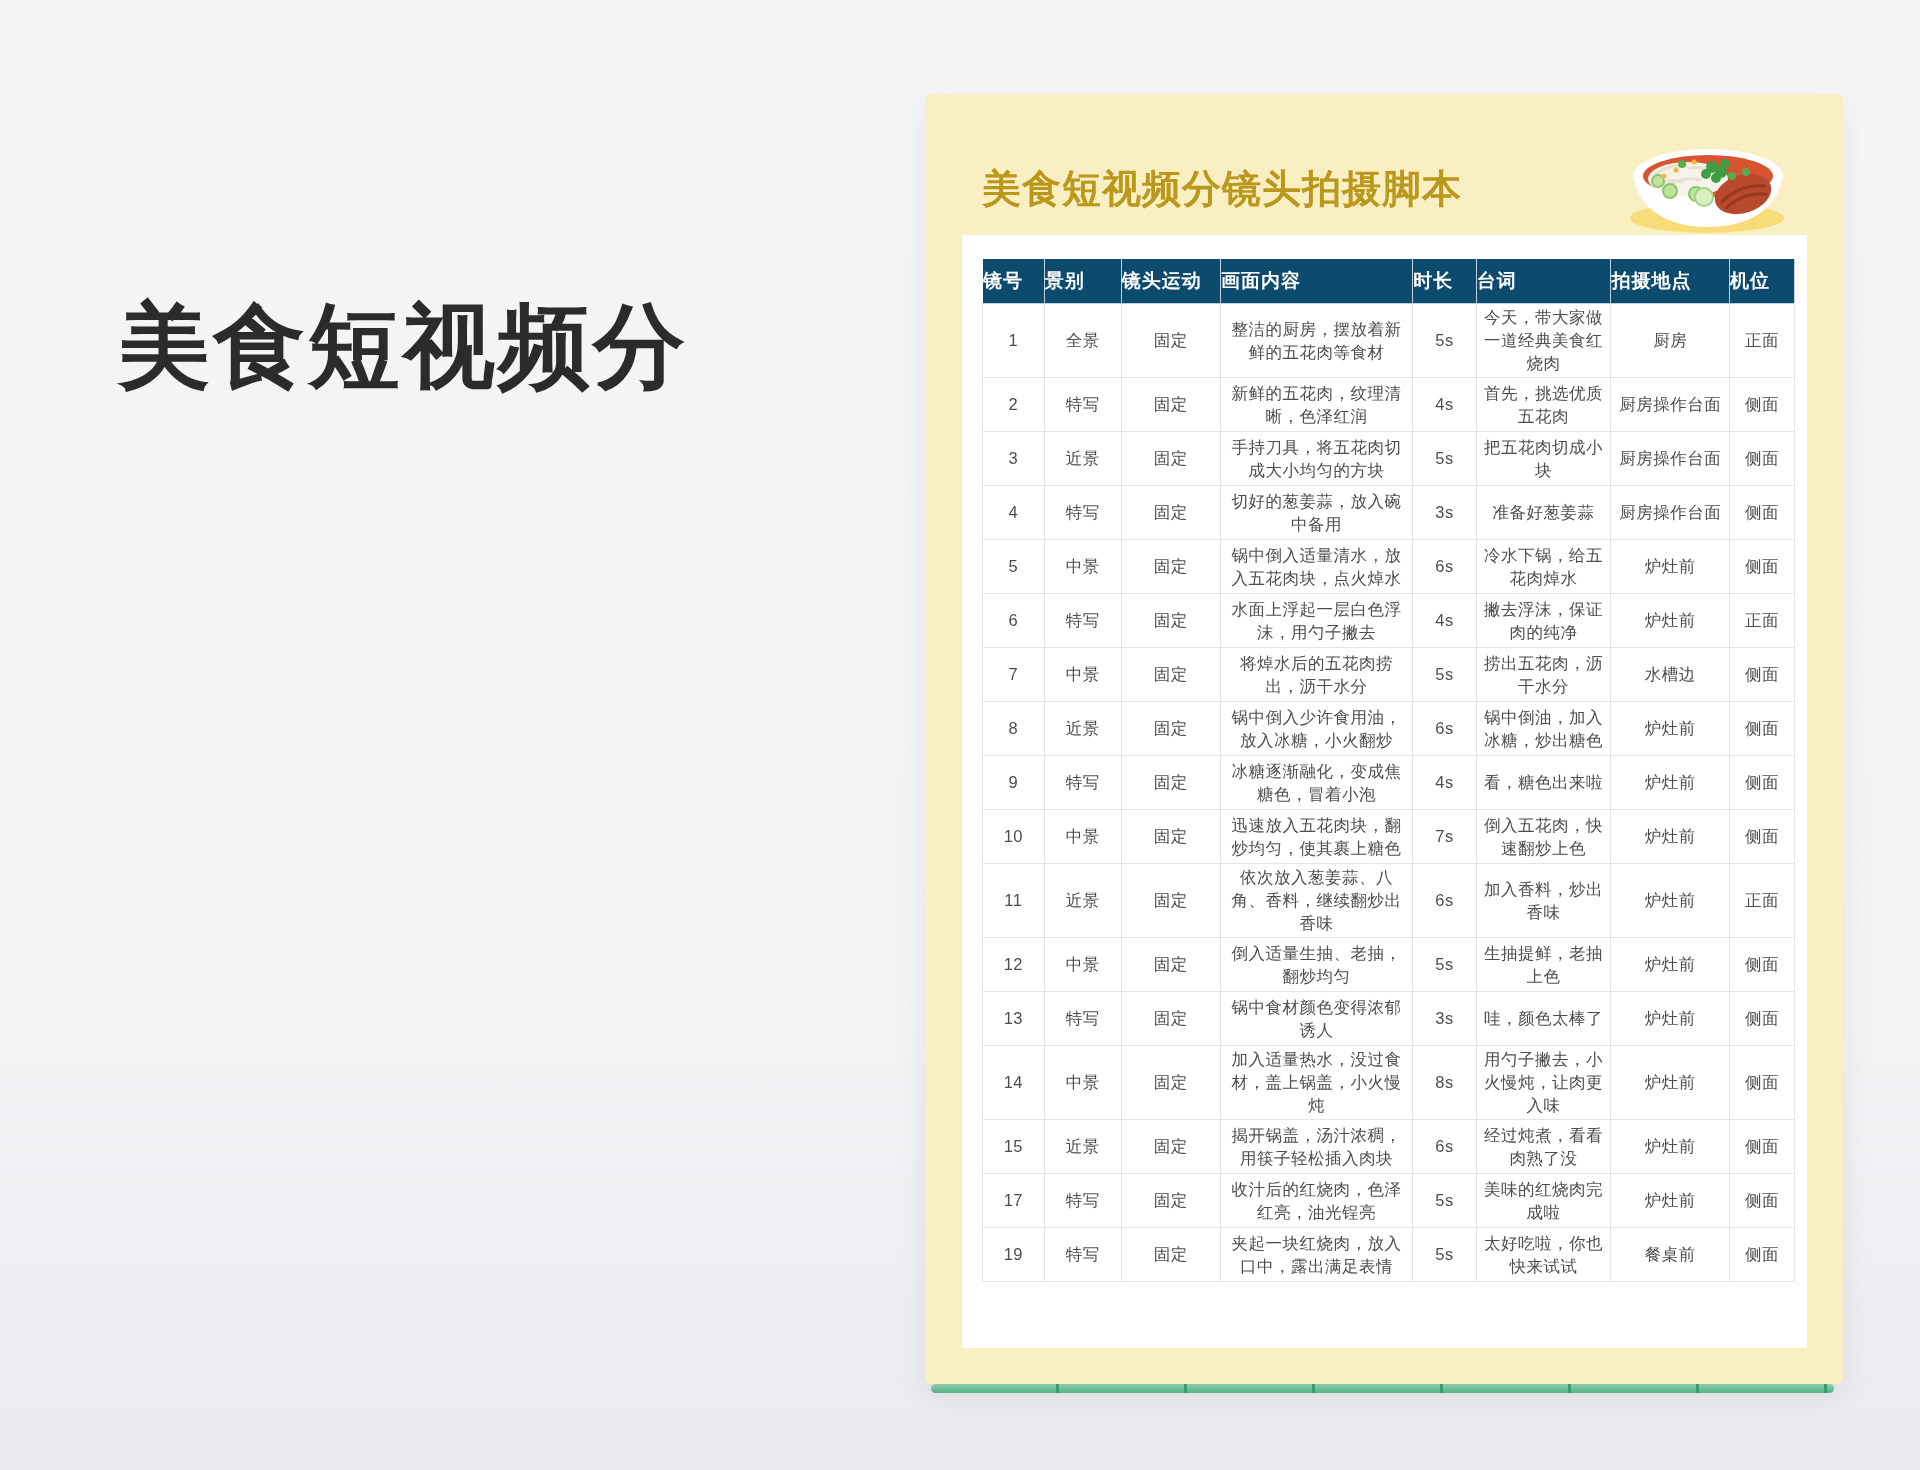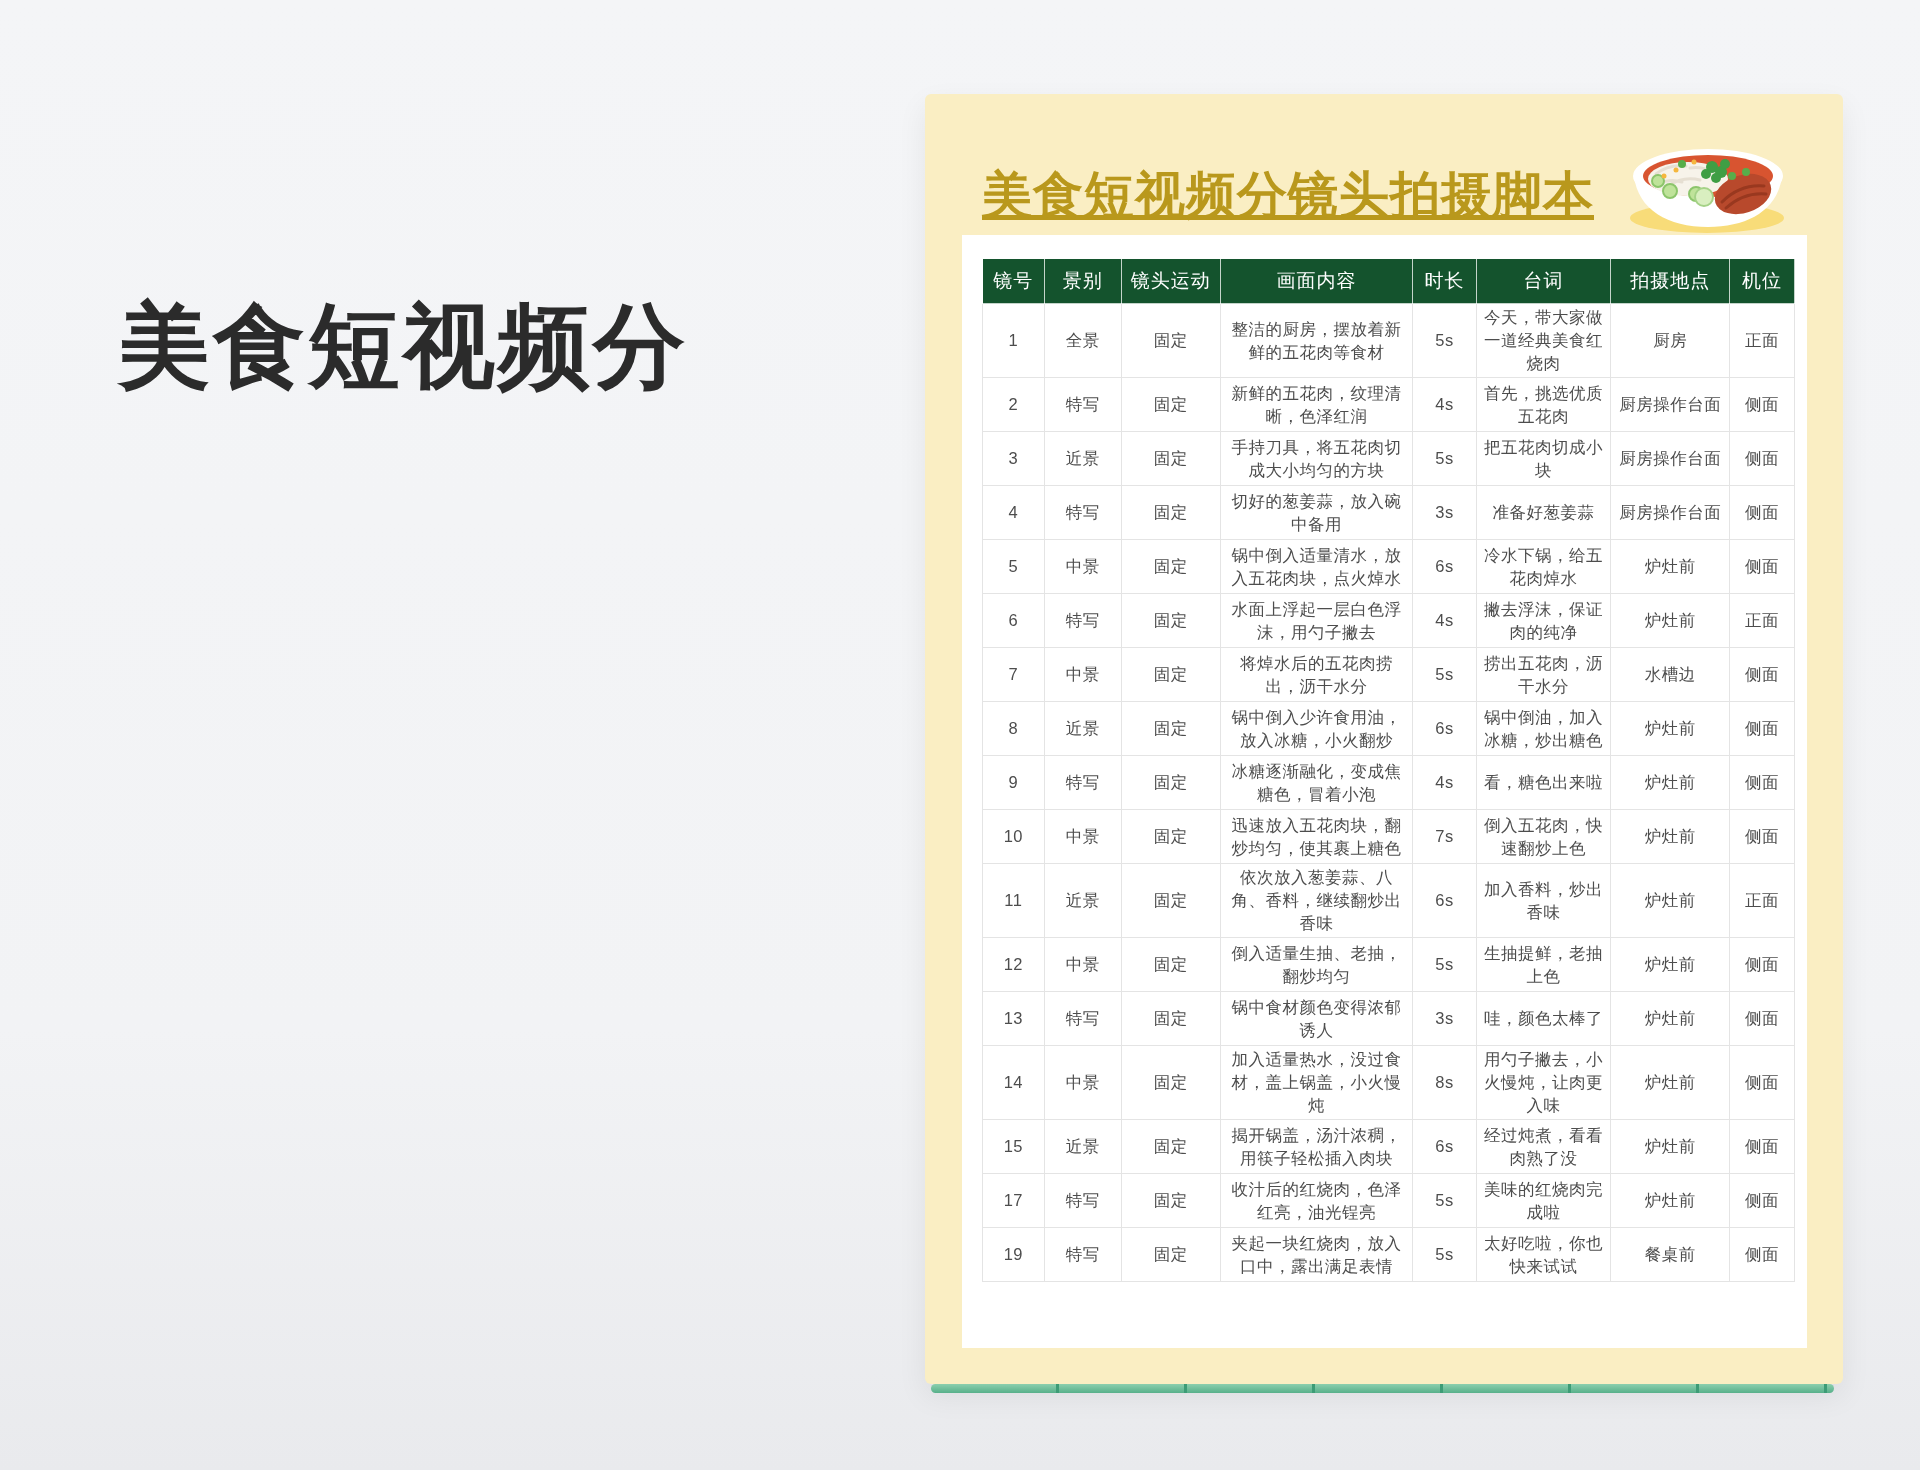--- a/index.html
+++ b/index.html
@@ -26,45 +26,44 @@
   .feature-label { font-size:34px; color:#4a4a4a; letter-spacing:2px; }
 
   
   .preview-card {
     position:absolute; left:925px; top:94px; width:918px; height:1290px;
     background:#faeec3; border-radius:6px;
     box-shadow:0 12px 30px rgba(0,0,0,.07);
   }
   .doc-title {
     position:absolute; left:57px; top:68px;
-    font-size:50px; font-weight:800; color:#b9981c; letter-spacing:1px;
+    font-size:39px; font-weight:800; color:#b9981c; letter-spacing:1px;
     white-space:nowrap;
-    text-decoration:underline;
   }
   .doc-subtitle {
     position:absolute; left:58px; top:163px;
     font-size:24px; color:#757575; white-space:nowrap;
   }
   .bowl-illustration { position:absolute; left:703px; top:40px; width:162px; height:100px; }
 
   .sheet {
     position:absolute; left:37px; top:141px; width:845px; height:1113px;
     background:#ffffff;
   }
 
   table.script-table {
     position:absolute; left:20px; top:23px; width:813px;
     border-collapse:collapse; table-layout:fixed;
     border:1px solid #e2e2e2;
   }
   col.c0{width:7.6%} col.c1{width:9.5%} col.c2{width:12.2%} col.c3{width:23.7%}
   col.c4{width:7.8%} col.c5{width:16.6%} col.c6{width:14.6%} col.c7{width:8.0%}
   .script-table th {
-    background:#14532d; color:#ffffff; font-size:19px; font-weight:400;
-    height:45px; border:1px solid rgba(255,255,255,.75); text-align:center;
+    background:#0c4a6e; color:#ffffff; font-size:19px; font-weight:700;
+    height:45px; border:1px solid rgba(255,255,255,.75); text-align:left;
     letter-spacing:1px;
   }
   .script-table td {
     height:54px; border:1px solid #e4e4e4; background:#fff;
     font-size:16.5px; color:#4d4d4d; text-align:center; vertical-align:middle;
     line-height:23px; padding:2px 7px; letter-spacing:.5px;
   }
 
   .card-bottom-accent {
     position:absolute; left:931px; top:1384px; width:903px; height:9px;

